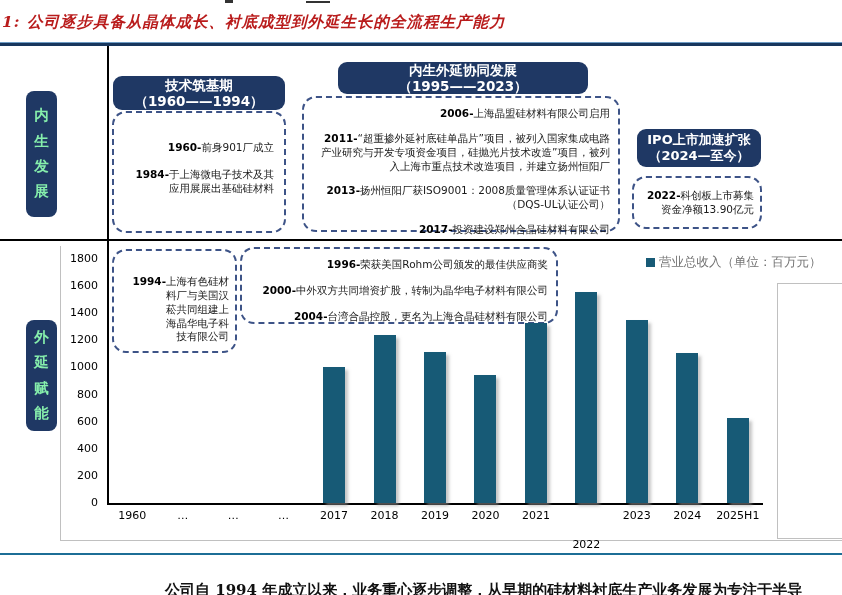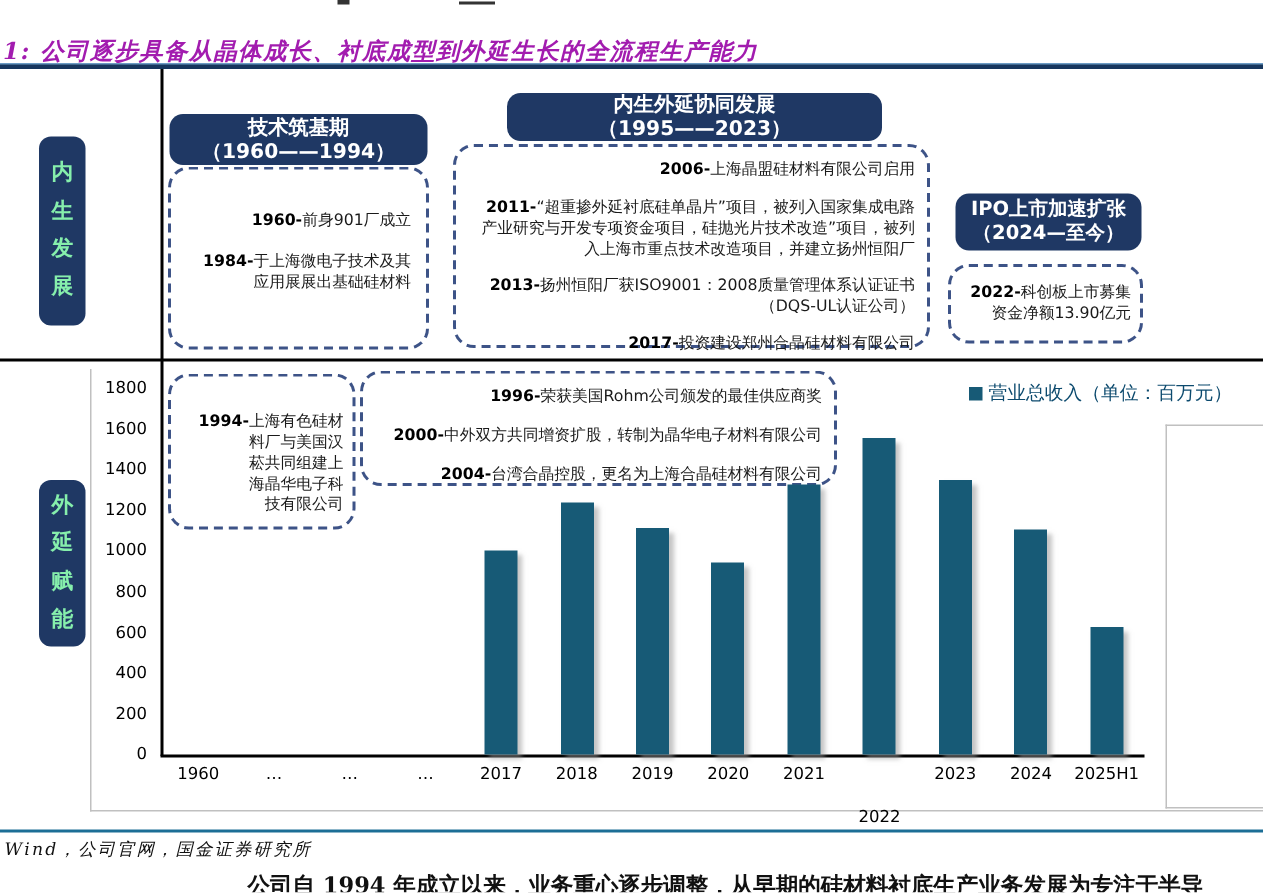--- a/index.html
+++ b/index.html
@@ -3,21 +3,21 @@
 <meta charset="utf-8">
 <style>
   html,body{margin:0;padding:0;background:#fff;}
   #page{position:relative;width:842px;height:595px;background:#fff;overflow:hidden;
         font-family:"DejaVu Sans","Liberation Sans",sans-serif;color:#000;}
 
   .abs{position:absolute;}
 
   
   #fig-title{left:2px;top:12px;width:700px;font-family:"DejaVu Serif","Liberation Serif",serif;
-             font-style:italic;font-weight:700;font-size:15.5px;letter-spacing:1px;color:#a21caf;margin-top:12px;}
+             font-style:italic;font-weight:700;font-size:15.5px;letter-spacing:1px;color:#b91c1c;}
   #title-rule{left:0;top:42px;width:842px;height:3px;background:#17365D;border-top:1px solid #6C9BC4;}
 
   
   .crop-mark{background:#333;}
 
   
   #timeline-axis{left:107px;top:46px;width:2px;height:458px;background:#000;}
   #section-divider{left:0;top:239px;width:842px;height:2px;background:#000;}
 
   
@@ -51,21 +51,21 @@
   #mbox-0 .mi{margin-bottom:13px;}
   #mbox-1 .mi{margin-bottom:11px;}
   .hang .mi{padding-left:33px;text-indent:-33px;}
 
   
   #x-axis{left:107px;top:503px;width:656px;height:2px;background:#000;}
   .y-tick{width:40px;text-align:right;font-size:11px;color:#000;}
   .x-tick{width:52px;text-align:center;font-size:11px;color:#000;}
   .bar{background:#175A76;box-shadow:3px 3px 3px rgba(150,150,150,0.55);}
 
-  #legend{left:646px;top:254px;display:flex;align-items:flex-start;font-size:12.5px;color:#0c4a6e;}
+  #legend{left:646px;top:254px;display:flex;align-items:flex-start;font-size:12.5px;color:#737373;}
   #legend-swatch{width:9px;height:9px;background:#175A76;margin:4px 4px 0 0;flex:none;}
 
   
   #bottom-rule{left:0;top:553px;width:842px;height:2px;background:#1C6E96;}
   #source-line{left:3px;top:559px;font-family:"DejaVu Serif","Liberation Serif",serif;
                font-style:italic;font-size:11.5px;letter-spacing:1.5px;color:#111;}
   #clipped-line{left:165px;top:580px;font-family:"DejaVu Serif","Liberation Serif",serif;
                 font-weight:700;font-size:15px;white-space:nowrap;color:#111;line-height:20px;}
 </style>
 </head>
@@ -161,16 +161,15 @@
       <div class="abs bar" style="left: 676.308px; top: 352.533px; width: 22px; height: 150.467px;"></div>
       <div class="abs x-tick" style="left: 711.769px; top: 509px;">2025H1</div>
       <div class="abs bar" style="left: 726.769px; top: 418.278px; width: 22px; height: 84.7222px;"></div>
     </div>
   <div id="legend" class="abs">
     <span id="legend-swatch"></span>
     <span>营业总收入（单位：百万元）</span>
   </div>
 
   <div id="bottom-rule" class="abs"></div>
-  <div id="source-line" class="abs">Wind，公司官网，国金证券研究所</div>
   <div id="clipped-line" class="abs">公司自 1994 年成立以来，业务重心逐步调整，从早期的硅材料衬底生产业务发展为专注于半导</div>
 
 </div>
 
 </body></html>

